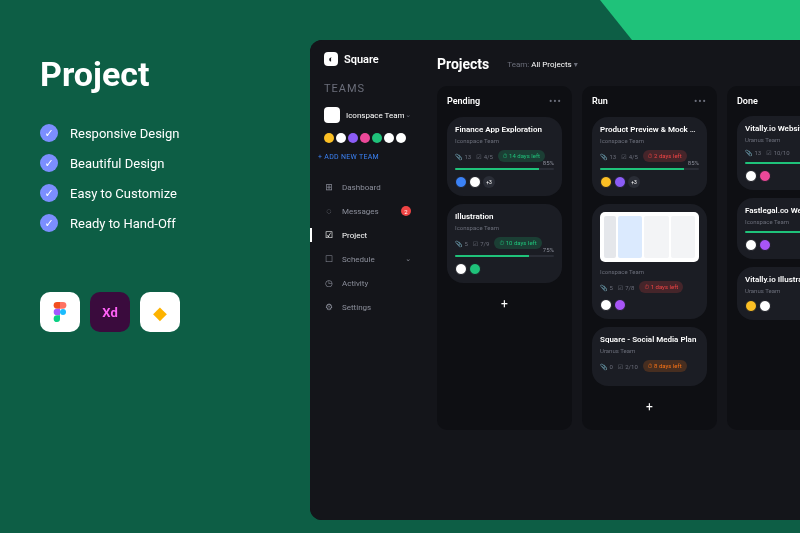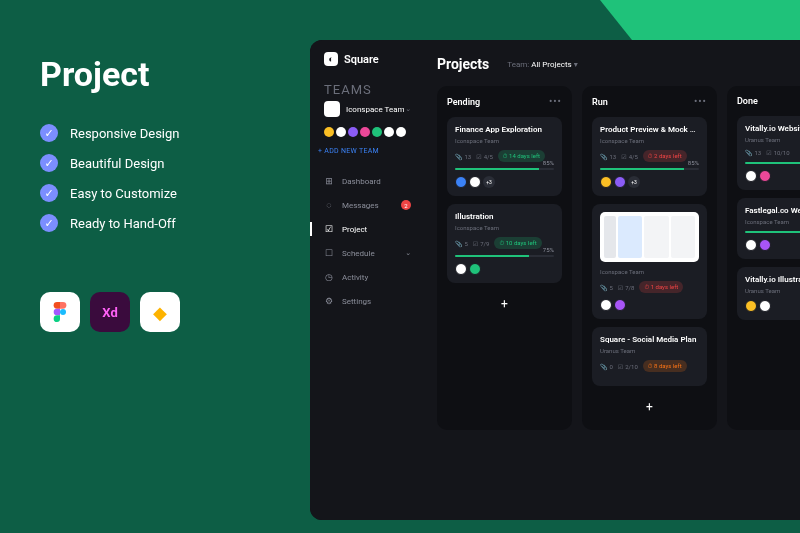--- a/index.html
+++ b/index.html
@@ -12,21 +12,21 @@
 .check { width: 18px; height: 18px; border-radius: 50%; background: #7b8eff; display: flex; align-items: center; justify-content: center; margin-right: 12px; color: #fff; font-size: 11px; }
 .tool-icons { display: flex; gap: 10px; margin-top: 60px; }
 .tool-icon { width: 40px; height: 40px; background: #fff; border-radius: 10px; display: flex; align-items: center; justify-content: center; }
 .tool-icon.xd { background: #3a0b3d; color: #ff61f6; font-weight: 700; font-size: 13px; }
 .tool-icon.figma { font-size: 18px; }
 .tool-icon.sketch { font-size: 18px; color: #fdb300; }
 .app { position: absolute; left: 310px; top: 40px; width: 520px; height: 480px; background: #14151a; border-radius: 12px; overflow: hidden; display: flex; }
 .sidebar { width: 115px; background: #14151a; padding: 12px 0; }
 .logo { display: flex; align-items: center; padding: 0 14px; margin-bottom: 16px; color: #fff; font-size: 11px; font-weight: 600; }
 .logo-icon { width: 14px; height: 14px; background: #fff; border-radius: 4px; margin-right: 6px; display: flex; align-items: center; justify-content: center; color: #14151a; font-size: 9px; }
-.teams-label { color: #6b6e7a; font-size: 13px; letter-spacing: 1px; padding: 0 14px; }
+.teams-label { color: #6b6e7a; font-size: 11px; letter-spacing: 1px; padding: 0 14px; margin-bottom: 8px; }
 .team-row { display: flex; align-items: center; padding: 4px 14px; margin-bottom: 6px; }
 .team-avatar { width: 16px; height: 16px; border-radius: 4px; background: #fff; margin-right: 6px; }
 .team-name { color: #fff; font-size: 8px; }
 .chev { margin-left: auto; color: #6b6e7a; font-size: 7px; }
 .team-members { display: flex; padding: 0 14px; gap: 2px; margin-bottom: 10px; }
 .member-dot { width: 10px; height: 10px; border-radius: 50%; }
 .add-team { color: #3b82f6; font-size: 7px; padding: 0 8px; margin-bottom: 14px; letter-spacing: 0.3px; }
 .nav { list-style: none; }
 .nav-item { display: flex; align-items: center; padding: 7px 14px; font-size: 8px; color: #8b8e9a; cursor: pointer; position: relative; }
 .nav-item.active { color: #fff; }
@@ -34,24 +34,24 @@
 .nav-icon { width: 10px; height: 10px; margin-right: 8px; display: flex; align-items: center; justify-content: center; font-size: 9px; }
 .nav-badge { margin-left: auto; width: 10px; height: 10px; border-radius: 50%; background: #ef4444; color: #fff; font-size: 6px; display: flex; align-items: center; justify-content: center; }
 .nav-chev { margin-left: auto; font-size: 7px; }
 .main { flex: 1; background: #14151a; padding: 16px 0 16px 12px; overflow: hidden; }
 .page-head { display: flex; align-items: center; margin-bottom: 14px; padding-right: 12px; }
 .page-title { color: #fff; font-size: 14px; font-weight: 700; }
 .filter { margin-left: 18px; color: #6b6e7a; font-size: 8px; }
 .filter-val { color: #fff; }
 .columns { display: flex; gap: 10px; }
 .col { background: #0e0f13; border-radius: 10px; padding: 10px; width: 135px; flex-shrink: 0; }
-.col-head { display: flex; align-items: center; margin-bottom: 10px; }
+.col-head { display: flex; align-items: flex-start; margin-bottom: 10px; }
 .col-title { color: #fff; font-size: 9px; font-weight: 600; }
 .col-more { margin-left: auto; color: #6b6e7a; font-size: 10px; letter-spacing: 1px; }
-.card { background: #1b1d24; border-radius: 8px; padding: 8px; margin-bottom: 8px; }
+.card { background: #1b1d24; border-radius: 16px; padding: 8px; margin-bottom: 8px; }
 .card-title { color: #fff; font-size: 8px; font-weight: 600; margin-bottom: 3px; white-space: nowrap; overflow: hidden; text-overflow: ellipsis; }
 .card-team { color: #6b6e7a; font-size: 6px; margin-bottom: 6px; }
 .card-meta { display: flex; align-items: center; gap: 5px; margin-bottom: 6px; }
 .meta-item { color: #6b6e7a; font-size: 6px; display: flex; align-items: center; gap: 2px; }
 .days-badge { padding: 2px 5px; border-radius: 7px; font-size: 6px; }
 .days-badge.green { background: rgba(31,194,122,0.2); color: #1fc27a; }
 .days-badge.red { background: rgba(239,68,68,0.2); color: #ef4444; }
 .days-badge.orange { background: rgba(249,115,22,0.2); color: #f97316; }
 .progress-wrap { position: relative; margin-bottom: 6px; }
 .progress-pct { position: absolute; right: 0; top: -9px; color: #8b8e9a; font-size: 6px; }

